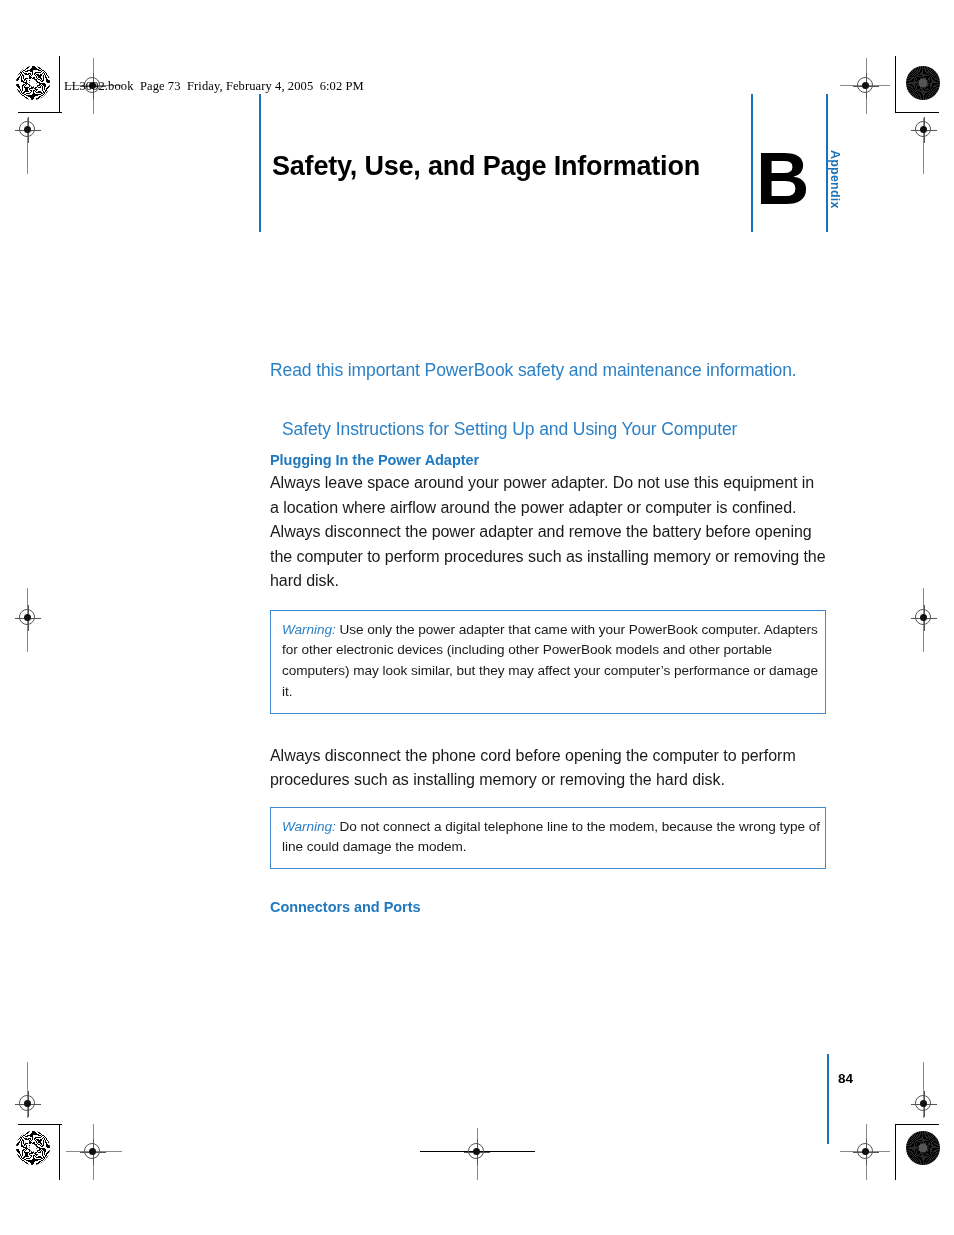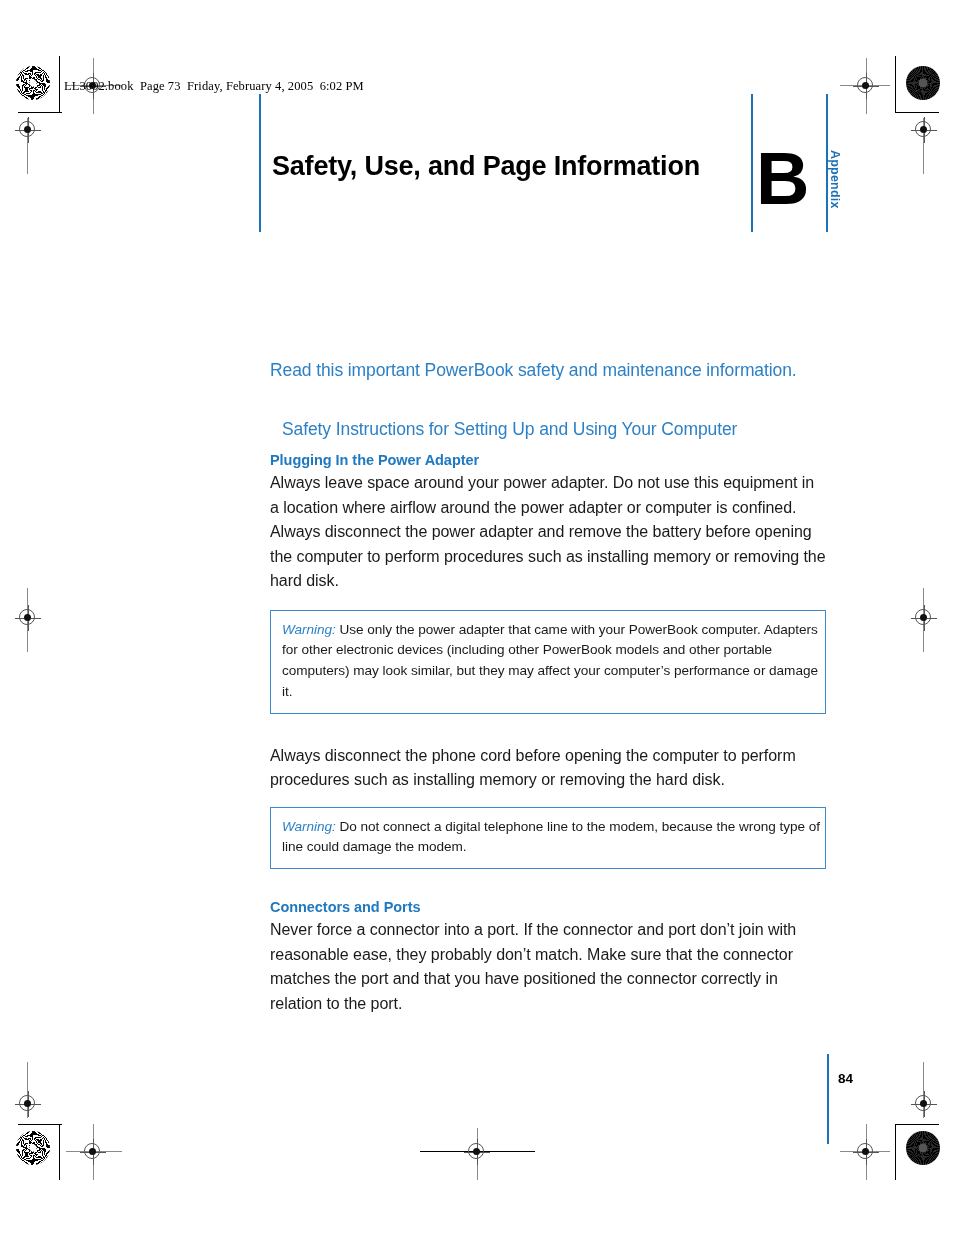--- a/index.html
+++ b/index.html
@@ -339,19 +339,18 @@
 
     <p class="body tight">Always disconnect the phone cord before opening the computer to perform procedures such as installing memory or removing the hard disk.</p>
 
     <div class="warning-box">
       <p><span class="warning-label">Warning:</span><span> Do not connect a digital telephone line to the modem, because the wrong type of line could damage the modem.</span></p>
     </div>
 
     <div class="spacer-sm"></div>
 
     <h3 class="sub">Connectors and Ports</h3>
-    <p class="body">Never force a connector into a port. If the connector and port don’t join with reasonable ease, they probably don’t match. Make sure that the connector matches the port and that you have positioned the connector correctly in relation to the port.</p>
   </div>
 
   <div class="folio-rule"></div>
   <div class="folio">84</div>
 
 </div>
 
 </body></html>

